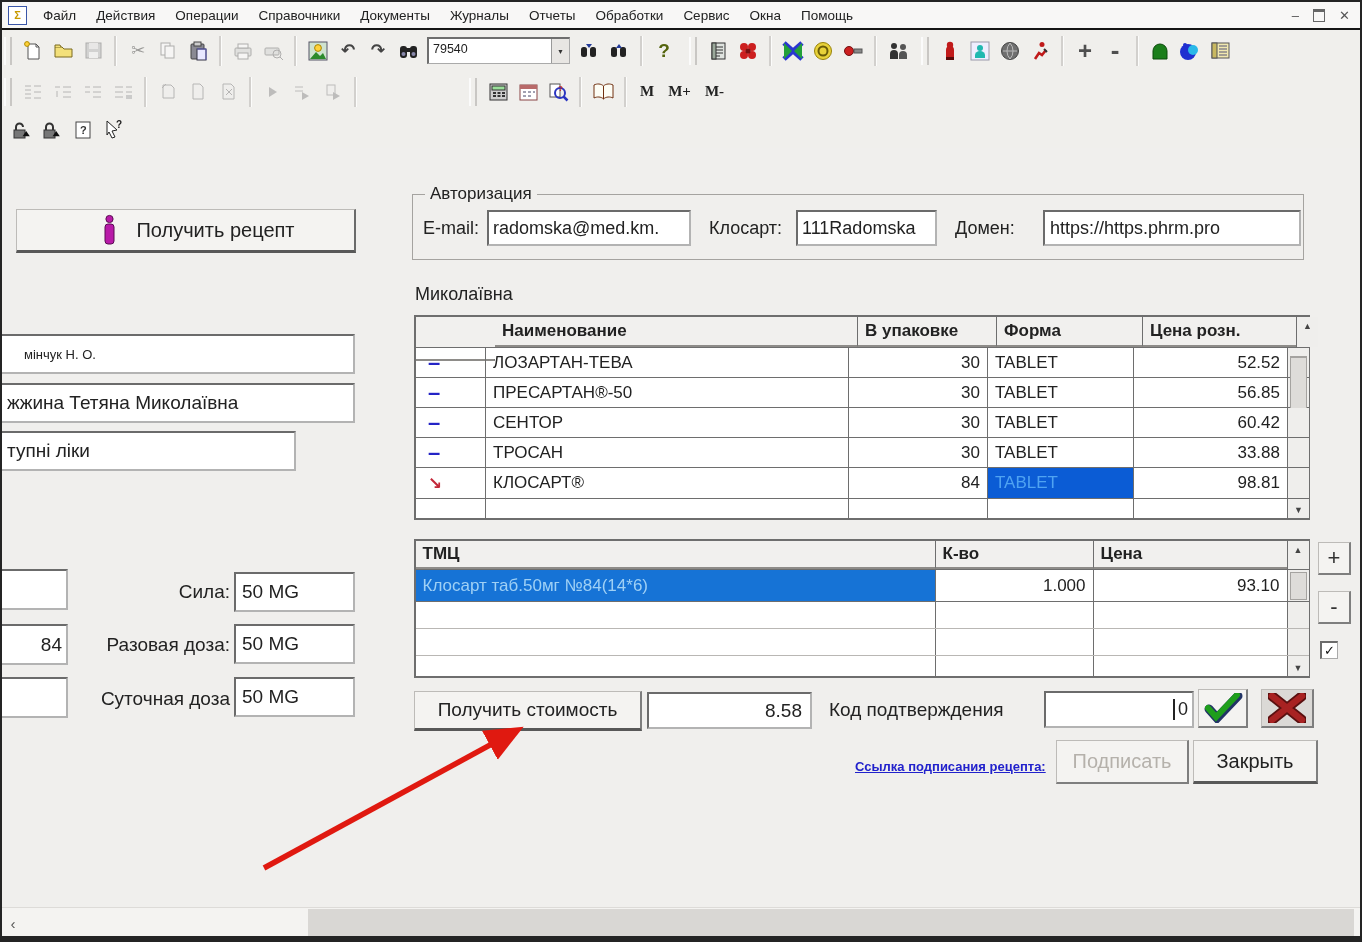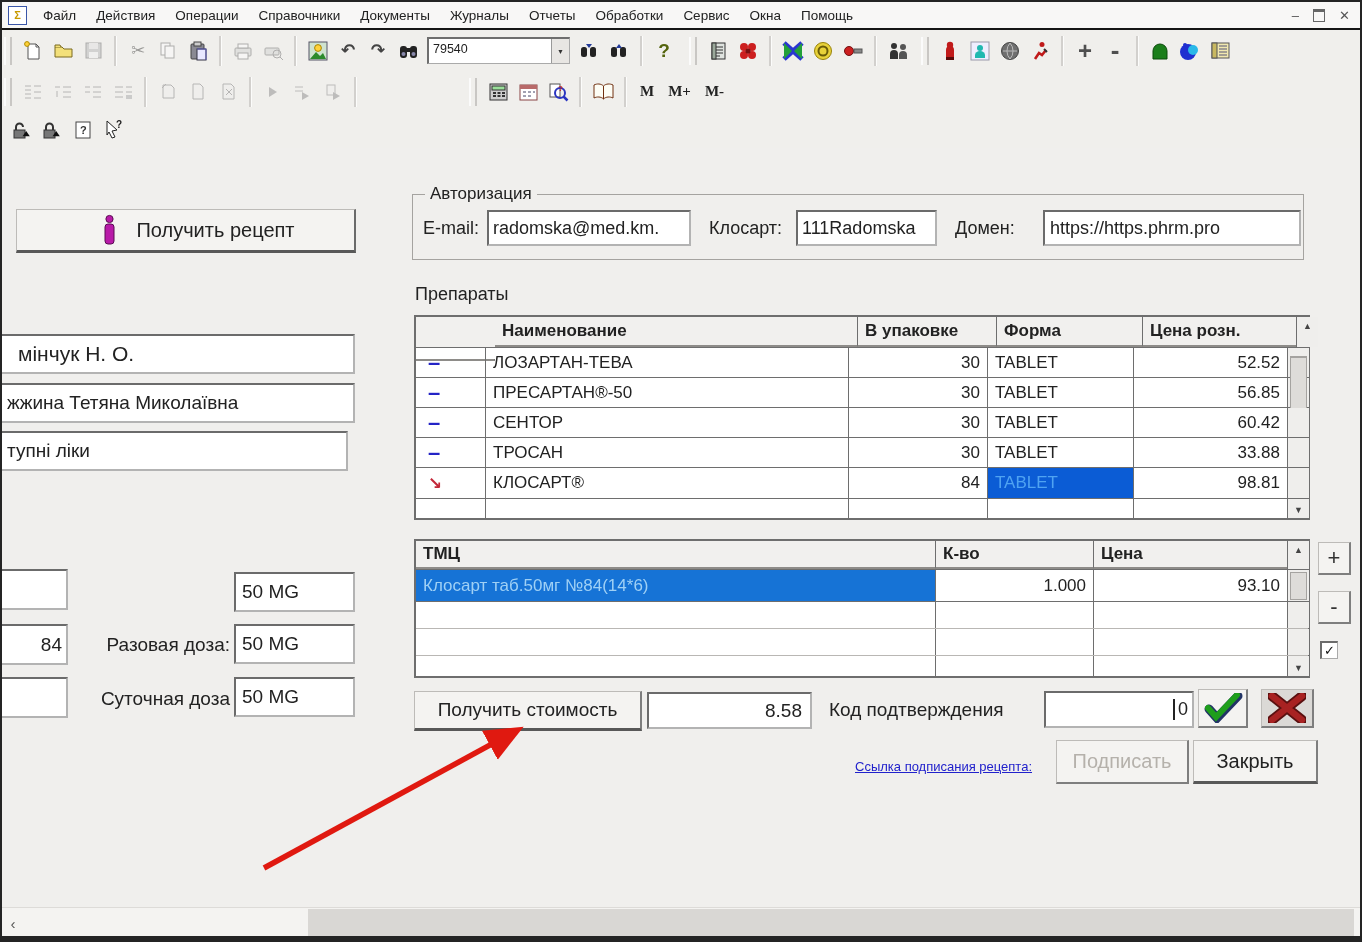--- a/index.html
+++ b/index.html
@@ -56,21 +56,21 @@
   .mark{justify-content:flex-start;padding-left:12px;font-weight:bold;}
   .mblue{color:#2424c6;font-size:22px;line-height:10px;}
   .mred{color:#c3283a;font-size:17px;}
   .selcell{background:#0b5cd5 !important;color:#4fa3f2;}
   .selrow{background:#1673d6;color:#9fd0f5;}
   
   .vscroll{width:21px;flex:none;background:#efeeec;position:relative;}
   .sarr{position:absolute;left:0;width:100%;height:17px;display:flex;align-items:center;justify-content:center;font-size:9px;color:#444;}
   .sthumb{position:absolute;left:2px;right:2px;background:#dedcd9;border:1px solid #a5a3a0;}
   
-  .link{color:#2121cc;text-decoration:underline;font-weight:normal;font-size:13px;cursor:pointer;}
+  .link{color:#2121cc;text-decoration:underline;font-weight:bold;font-size:13px;cursor:pointer;}
   .caret0{border-left:2px solid #222;padding-left:3px;}
   
   .hscroll{position:absolute;left:0;top:905px;width:1358px;height:31px;background:#f4f3f1;border-top:1px solid #dddbd8;}
   .hthumb{position:absolute;top:1px;height:29px;background:#d9d7d4;}
   .harr{position:absolute;top:0;width:22px;height:30px;display:flex;align-items:center;justify-content:center;color:#555;font-size:15px;}
   .bottomedge{position:absolute;left:0;top:934px;width:100%;height:8px;background:#242424;}
   .cb{box-sizing:border-box;background:#fff;border-top:2px solid #6b6b6b;border-left:2px solid #6b6b6b;
      border-bottom:1px solid #aaa;border-right:1px solid #aaa;display:flex;align-items:center;justify-content:center;
      font-size:13px;font-weight:bold;color:#111;}
   svg{display:block;}
@@ -422,45 +422,46 @@
   <div class="btn abs" style="left:14px;top:207px;width:340px;height:44px;border-bottom:3px solid #585858;border-right:2px solid #6a6a6a;">
     <span class="abs" style="left:84px;">
       <svg width="17" height="32" viewBox="0 0 17 32">
           <rect x="4" y="10" width="9" height="20" rx="3" fill="#b81aa8" stroke="#5a0a52"></rect>
           <circle cx="8.5" cy="5" r="3.6" fill="#b81aa8" stroke="#5a0a52"></circle>
         </svg>
     </span>
     <span style="font-size:20px;margin-left:60px;">Получить рецепт</span>
   </div>
 
-  <div class="field cutleft abs" style="left:0;top:332px;width:353px;height:40px;font-size:21px;padding-left:16px;">мінчук Н. О.</div>
+  <div class="field cutleft abs" style="left:0;top:332px;width:353px;height:40px;font-size:13px;padding-left:22px;">мінчук Н. О.</div>
   <div class="field cutleft abs" style="left:0;top:381px;width:353px;height:40px;font-size:19px;padding-left:5px;">жжина Тетяна Миколаївна</div>
-  <div class="field cutleft abs" style="left:0;top:429px;width:346px;height:40px;font-size:19px;padding-left:5px;">тупні ліки</div>
+  <div class="field cutleft abs" style="left:0;top:429px;width:294px;height:40px;font-size:19px;padding-left:5px;">тупні ліки</div>
 
   <div class="field cutleft abs" style="left:0;top:567px;width:66px;height:41px;"></div>
   <div class="field cutleft abs" style="left:0;top:622px;width:66px;height:41px;font-size:19px;justify-content:flex-end;padding-right:4px;">84</div>
   <div class="field cutleft abs" style="left:0;top:675px;width:66px;height:41px;"></div>
 
+  <div class="lbl abs" style="left:40px;top:572px;width:188px;height:36px;justify-content:flex-end;font-size:19px;">Сила:</div>
   <div class="field abs" style="left:232px;top:570px;width:121px;height:40px;font-size:19px;padding-left:6px;">50 MG</div>
   <div class="lbl abs" style="left:40px;top:625px;width:188px;height:36px;justify-content:flex-end;font-size:19px;">Разовая доза:</div>
   <div class="field abs" style="left:232px;top:622px;width:121px;height:40px;font-size:19px;padding-left:6px;">50 MG</div>
   <div class="lbl abs" style="left:30px;top:679px;width:198px;height:36px;justify-content:flex-end;font-size:19px;">Суточная доза</div>
   <div class="field abs" style="left:232px;top:675px;width:121px;height:40px;font-size:19px;padding-left:6px;">50 MG</div>
 
   <div class="gbox" style="left:410px;top:192px;width:892px;height:66px;">
     <span class="legend">Авторизация</span>
     <div class="lbl abs" style="left:10px;top:16px;height:34px;font-size:18px;">E-mail:</div>
     <div class="field abs" style="left:74px;top:15px;width:204px;height:36px;font-size:18px;padding-left:4px;">radomska@med.km.</div>
     <div class="lbl abs" style="left:296px;top:16px;height:34px;font-size:18px;">Клосарт:</div>
     <div class="field abs" style="left:383px;top:15px;width:141px;height:36px;font-size:18px;padding-left:4px;">111Radomska</div>
     <div class="lbl abs" style="left:542px;top:16px;height:34px;font-size:18px;">Домен:</div>
     <div class="field abs" style="left:630px;top:15px;width:258px;height:36px;font-size:18px;padding-left:5px;">https://https.phrm.pro</div>
   </div>
 
-  <div class="lbl abs" style="left:413px;top:282px;font-size:18px;">Препараты</div>
+  <div class="lbl abs" style="left:413px;top:282px;font-size:18px;">Миколаївна</div>
 
   <div class="gridtable" style="left:412px;top:313px;width:896px;height:205px;font-size:17px;">
     <div class="trow thead" style="height:30px;">
       <span class="tc txt" style="width:79px;margin-top:42px;">По...</span>
       <span class="tc txt" style="width:363px;">Наименование</span>
       <span class="tc txt" style="width:139px;">В упаковке</span>
       <span class="tc txt" style="width:146px;">Форма</span>
       <span class="tc txt" style="width:153px;border-right:none;">Цена розн.</span>
       <span class="vscroll" style="border-left:1px solid #6e6e6e;">
         <span class="sarr" style="top:0;">▲</span>
@@ -515,21 +516,21 @@
       <span class="tc" style="width:363px;"></span>
       <span class="tc" style="width:139px;"></span>
       <span class="tc" style="width:146px;"></span>
       <span class="tc" style="width:153px;border-right:none;"></span>
       <span class="vscroll" style="border-left:1px solid #6e6e6e;">
         <span class="sarr" style="bottom:0;">▼</span>
       </span>
     </div>
   </div>
 
-  <div class="gridtable" style="left:412px;top:537px;width:896px;height:139px;font-size:17px;">
+  <div class="gridtable" style="left:412px;top:537px;width:896px;height:139px;font-size:17px;align-items:center;">
     <div class="trow thead" style="height:28px;">
       <span class="tc txt" style="width:520px;">ТМЦ</span>
       <span class="tc txt" style="width:158px;">К-во</span>
       <span class="tc txt" style="width:193px;border-right:none;">Цена</span>
       <span class="vscroll" style="border-left:1px solid #6e6e6e;">
         <span class="sarr" style="top:0;">▲</span>
       </span>
     </div>
     <div class="trow" style="height:31px;">
       <span class="tc txt selrow" style="width:520px;">Клосарт таб.50мг №84(14*6)</span>

